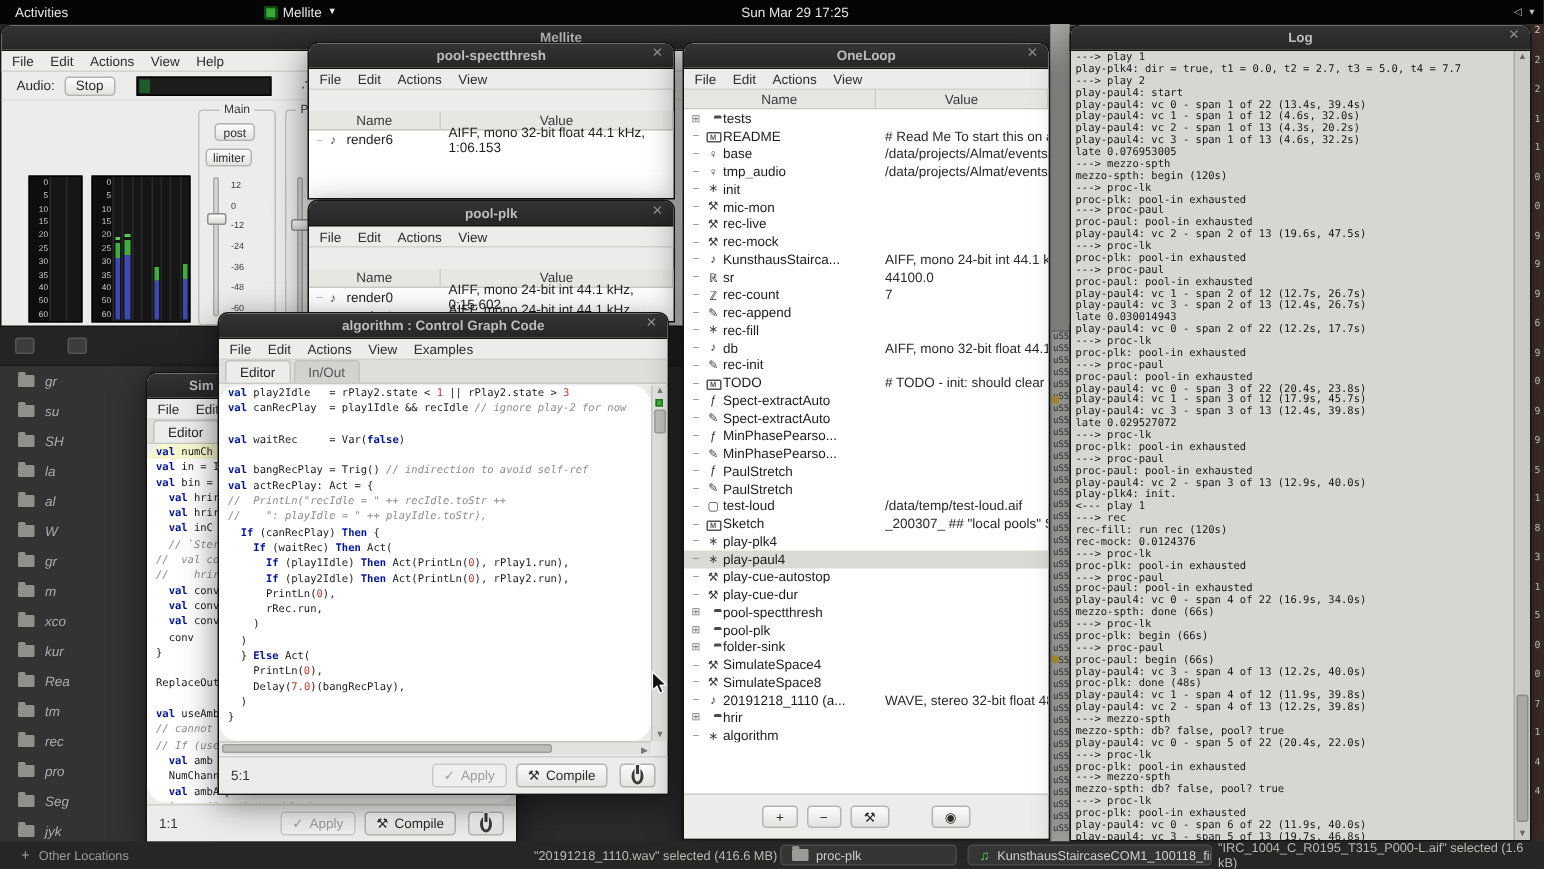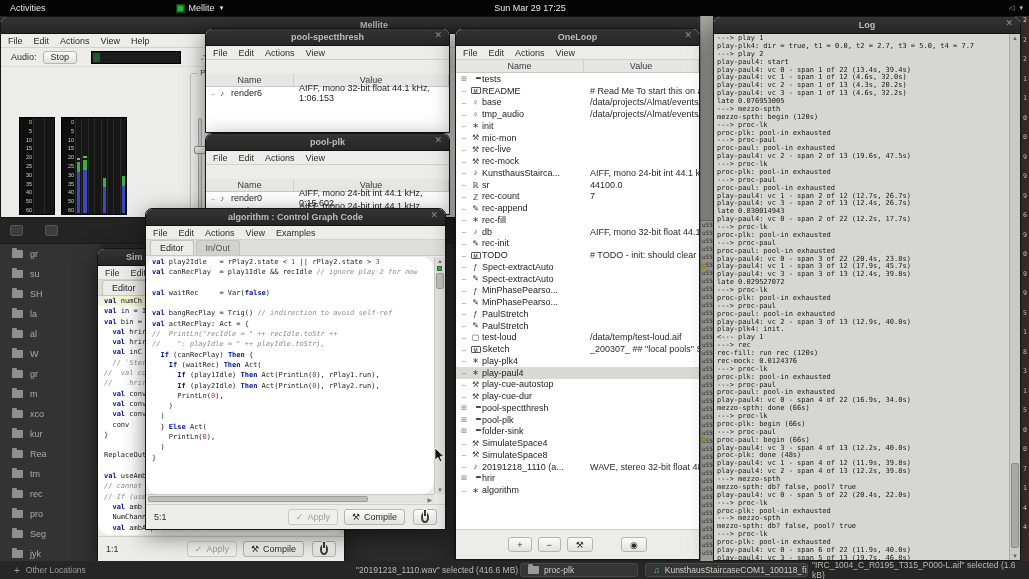--- a/index.html
+++ b/index.html
@@ -65,21 +65,21 @@
     border:1px solid #8e8e8a; border-radius:2px; }
   .fader .fscale { position:absolute; left:16px; top:0; bottom:0; width:22px; }
   .fader .fscale span { position:absolute; font-size:6px; color:#3a3a3a; transform:translateY(-50%); }
 
   
   #files { position:absolute; left:0; top:218px; width:455px; height:361px; background:#2b2b2b; z-index:2;
     border-right:1px solid #1a1a1a; }
   #files .ftool { height:26px; background:#242424; border-bottom:1px solid #1b1b1b; display:flex; gap:22px;
     align-items:center; padding:0 10px; }
   #files .ftool .tico { width:13px; height:11px; background:#3d3d3d; border:1px solid #555; border-radius:2px; }
-  #files .fside { position:absolute; left:0; top:26px; bottom:0; width:100px; background:#333333; }
+  #files .fside { position:absolute; left:0; top:26px; bottom:0; width:100px; background:#333333;font-style:italic; }
   .fitem { display:flex; align-items:center; gap:7px; height:20px; padding-left:12px; color:#ababab; font-size:9px; }
   .icfolder { width:11px; height:8px; background:#8f8f8c; border-radius:1px; position:relative; flex:0 0 auto;}
   .icfolder::before { content:''; position:absolute; left:0; top:-2px; width:5px; height:2px; background:#8f8f8c;
     border-radius:1px 1px 0 0; }
   .icfolder.dark { background:#4a4a46; } .icfolder.dark::before { background:#4a4a46; }
 
   
   #poolspect { left:205px; top:28px; width:245px; height:105px; z-index:3; }
   #poolplk   { left:205px; top:133px; width:245px; height:82px; z-index:4; }
   .pooltable { background:#fff; position:absolute; left:0; right:0; bottom:0; top:45px; }
@@ -248,20 +248,38 @@
           <span class="blue" style="top: 72%;"></span>
           <span class="green" style="top: 63%; bottom: 28%;"></span>
         </div>
         <div class="mch" style="flex: 1 1 0%;"></div>
         <div class="mch" style="flex: 1 1 0%;"></div>
         <div class="mch" style="flex: 1 1 0%;">
           <span class="blue" style="top: 71%;"></span>
           <span class="green" style="top: 60%; bottom: 29%;"></span>
         </div>
       </div>
+    <div class="fieldset" style="left:131px;top:56px;width:52px;height:144px">
+      <span class="legend">Main</span>
+      <span class="btn" style="position:absolute;left:10px;top:8px;height:12px;padding:0 5px;font-size:8px">post</span>
+      <span class="btn" style="position:absolute;left:4px;top:25px;height:12px;padding:0 4px;font-size:8px">limiter</span>
+      <div class="fader" style="left:5px;top:44px;bottom:5px;width:40px">
+        <span class="track"></span>
+          <span class="thumb" style="top:26%"></span>
+        <span class="fscale" id="faderscale">
+            <span style="top: 6px;">12</span>
+            <span style="top: 19.6667px;">0</span>
+            <span style="top: 33.3333px;">-12</span>
+            <span style="top: 47px;">-24</span>
+            <span style="top: 60.6667px;">-36</span>
+            <span style="top: 74.3333px;">-48</span>
+            <span style="top: 88px;">-60</span>
+          </span>
+      </div>
+    </div>
     <div class="fieldset" style="left:189px;top:56px;width:26px;height:144px">
       <span class="legend">P</span>
       <div class="fader" style="left:3px;top:44px;bottom:5px;width:20px">
         <span class="track"></span>
           <span class="thumb" style="top:30%"></span>
       </div>
     </div>
   </div>
 
   <div id="files">
@@ -473,24 +491,26 @@
         <div class="cline"></div>
         <div class="cline"><span class="kw">val</span> bangRecPlay = Trig() <span class="cmt">// indirection to avoid self-ref</span></div>
         <div class="cline"><span class="kw">val</span> actRecPlay: Act = {</div>
         <div class="cline"><span class="cmt">//  PrintLn("recIdle = " ++ recIdle.toStr ++</span></div>
         <div class="cline"><span class="cmt">//    ": playIdle = " ++ playIdle.toStr),</span></div>
         <div class="cline">  <span class="kw">If</span> (canRecPlay) <span class="kw">Then</span> {</div>
         <div class="cline">    <span class="kw">If</span> (waitRec) <span class="kw">Then</span> Act(</div>
         <div class="cline">      <span class="kw">If</span> (play1Idle) <span class="kw">Then</span> Act(PrintLn(<span class="num">0</span>), rPlay1.run),</div>
         <div class="cline">      <span class="kw">If</span> (play2Idle) <span class="kw">Then</span> Act(PrintLn(<span class="num">0</span>), rPlay2.run),</div>
         <div class="cline">      PrintLn(<span class="num">0</span>),</div>
+        <div class="cline">      rRec.run,</div>
         <div class="cline">    )</div>
         <div class="cline">  )</div>
         <div class="cline">  } <span class="kw">Else</span> Act(</div>
         <div class="cline">    PrintLn(<span class="num">0</span>),</div>
+        <div class="cline">    Delay(<span class="num">7.0</span>)(bangRecPlay),</div>
         <div class="cline">  )</div>
         <div class="cline">}</div>
         <div class="cline"></div>
       </div>
     <div class="vsb" style="top:48px;bottom:35px">
       <span class="ar" style="top:1px">▲</span>
       <span class="okind" style="top:9px;left:2px"></span>
       <span class="th" style="top:16px"></span>
       <span class="ar" style="bottom:1px">▼</span>
     </div>

